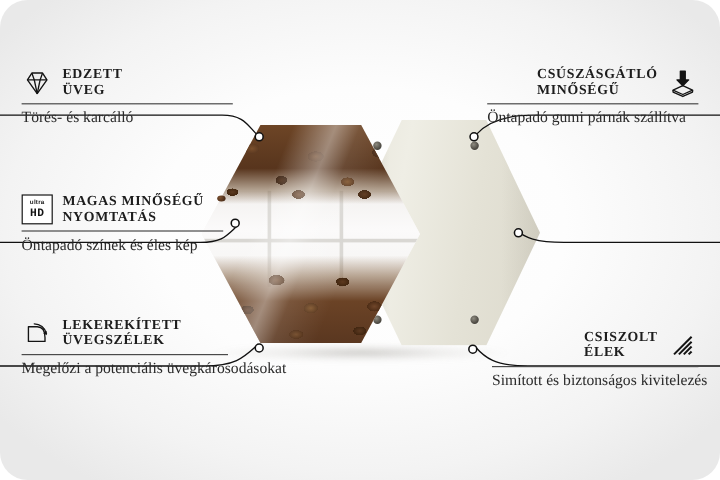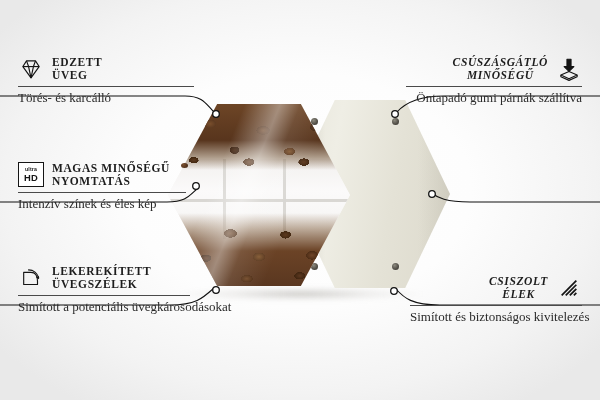--- a/index.html
+++ b/index.html
@@ -5,20 +5,21 @@
   html,body{margin:0;padding:0;}
   body{
     width:600px;height:400px;overflow:hidden;
     font-family:"Liberation Serif", serif;
     background:#ffffff;
   }
   #stage{
     position:relative;width:600px;height:400px;
     background:
       radial-gradient(ellipse 380px 260px at 300px 190px,#ffffff 0%,#fdfdfd 45%,#f3f3f3 78%,#e9e9e9 100%);
+    border-radius: 23px;
   }
   
   #product{position:absolute;left:0;top:0;width:600px;height:400px;}
   .hexclip{position:absolute;}
   
   #backhex{
     left:290px;top:100px;width:160px;height:188px;
     background:linear-gradient(100deg,#e7e5da 0%,#efeee5 28%,#e4e2d6 62%,#dcd9cc 100%);
     clip-path:polygon(28% 0%,72% 0%,100% 50%,72% 100%,28% 100%,0% 50%);
     box-shadow:0 0 0 0 rgba(0,0,0,0);
@@ -95,37 +96,37 @@
   .feature{position:absolute;}
   .feat-row{display:flex;align-items:center;gap:8px;}
   .feat-left .feat-row{justify-content:flex-start;}
   .feat-right .feat-row{justify-content:flex-end;}
   .titlewrap{display:flex;flex-direction:column;line-height:1.12;}
   .title{
     font-family:"Liberation Serif", serif;
     font-size:11.5px;font-weight:700;color:#1d1d1d;
     letter-spacing:.6px;white-space:nowrap;
   }
-  .feat-right .titlewrap{align-items:center;text-align:right;font-style:italic;}
+  .feat-right .titlewrap{align-items:flex-start;text-align:right;}
   .rule{
     height:0;border-top:1px solid #4a4a4a;margin-top:4px;
   }
   .subtitle{
     font-family:"Liberation Serif", serif;
     font-size:13px;color:#2a2a2a;margin-top:3px;white-space:nowrap;
   }
-  .feat-right .subtitle{text-align:right;}
+  .feat-right .subtitle{text-align:left;}
   .icon{width:26px;height:26px;flex:0 0 26px;display:block;}
   .hdbadge{
     width:24px;height:23px;flex:0 0 24px;border:1.4px solid #151515;
     display:flex;flex-direction:column;align-items:center;justify-content:center;
     line-height:1;background:#fff;
   }
   .hdbadge .u{font-size:5.2px;font-weight:700;letter-spacing:.2px;color:#151515;font-family:"Liberation Sans",sans-serif;}
-  .hdbadge .h{font-size:9.4px;font-weight:700;letter-spacing:.3px;color:#151515;font-family:Liberation Sans, sans-serif;margin-top:1px;}
+  .hdbadge .h{font-size:9.4px;font-weight:700;letter-spacing:.3px;color:#151515;font-family:Liberation Mono, monospace;margin-top:1px;}
 </style>
 </head>
 <body>
 
 <div id="stage">
 
   <div id="product">
 
     <div id="dropshadow"></div>
 
@@ -192,39 +193,39 @@
       <div class="hdbadge">
         <span class="u">ultra</span>
         <span class="h">HD</span>
       </div>
       <div class="titlewrap">
         <span class="title">MAGAS MINŐSÉGŰ</span>
         <span class="title">NYOMTATÁS</span>
       </div>
     </div>
     <div class="rule" style="width:168px;"></div>
-    <div class="subtitle">Intenzív színek és éles kép</div>
+    <div class="subtitle">Öntapadó színek és éles kép</div>
   </div>
 
   <div class="feature feat-left" style="left:18px;top:265px;width:172px;">
     <div class="feat-row">
       <svg class="icon" viewBox="0 0 32 32">
         <g fill="none" stroke="#141414" stroke-width="1.4" stroke-linejoin="round" stroke-linecap="round">
           <path d="M7 9 H16 C22 9 24 13 24 20 V24 H7 Z"></path>
           <path d="M13 6 C19 6 24 10 25.5 16"></path>
           <path d="M25.8 17.6 L25.6 13.2 L22.1 15.6 Z" fill="#141414" stroke="none"></path>
         </g>
       </svg>
       <div class="titlewrap">
         <span class="title">LEKEREKÍTETT</span>
         <span class="title">ÜVEGSZÉLEK</span>
       </div>
     </div>
     <div class="rule" style="width:172px;"></div>
-    <div class="subtitle">Simított a potenciális üvegkárosodásokat</div>
+    <div class="subtitle">Megelőzi a potenciális üvegkárosodásokat</div>
   </div>
 
   <div class="feature feat-right" style="left:406px;top:56px;width:176px;">
     <div class="feat-row">
       <div class="titlewrap">
         <span class="title">CSÚSZÁSGÁTLÓ</span>
         <span class="title">MINŐSÉGŰ</span>
       </div>
       <svg class="icon" viewBox="0 0 32 32">
         <g fill="none" stroke="#141414" stroke-width="1.4" stroke-linejoin="round">

